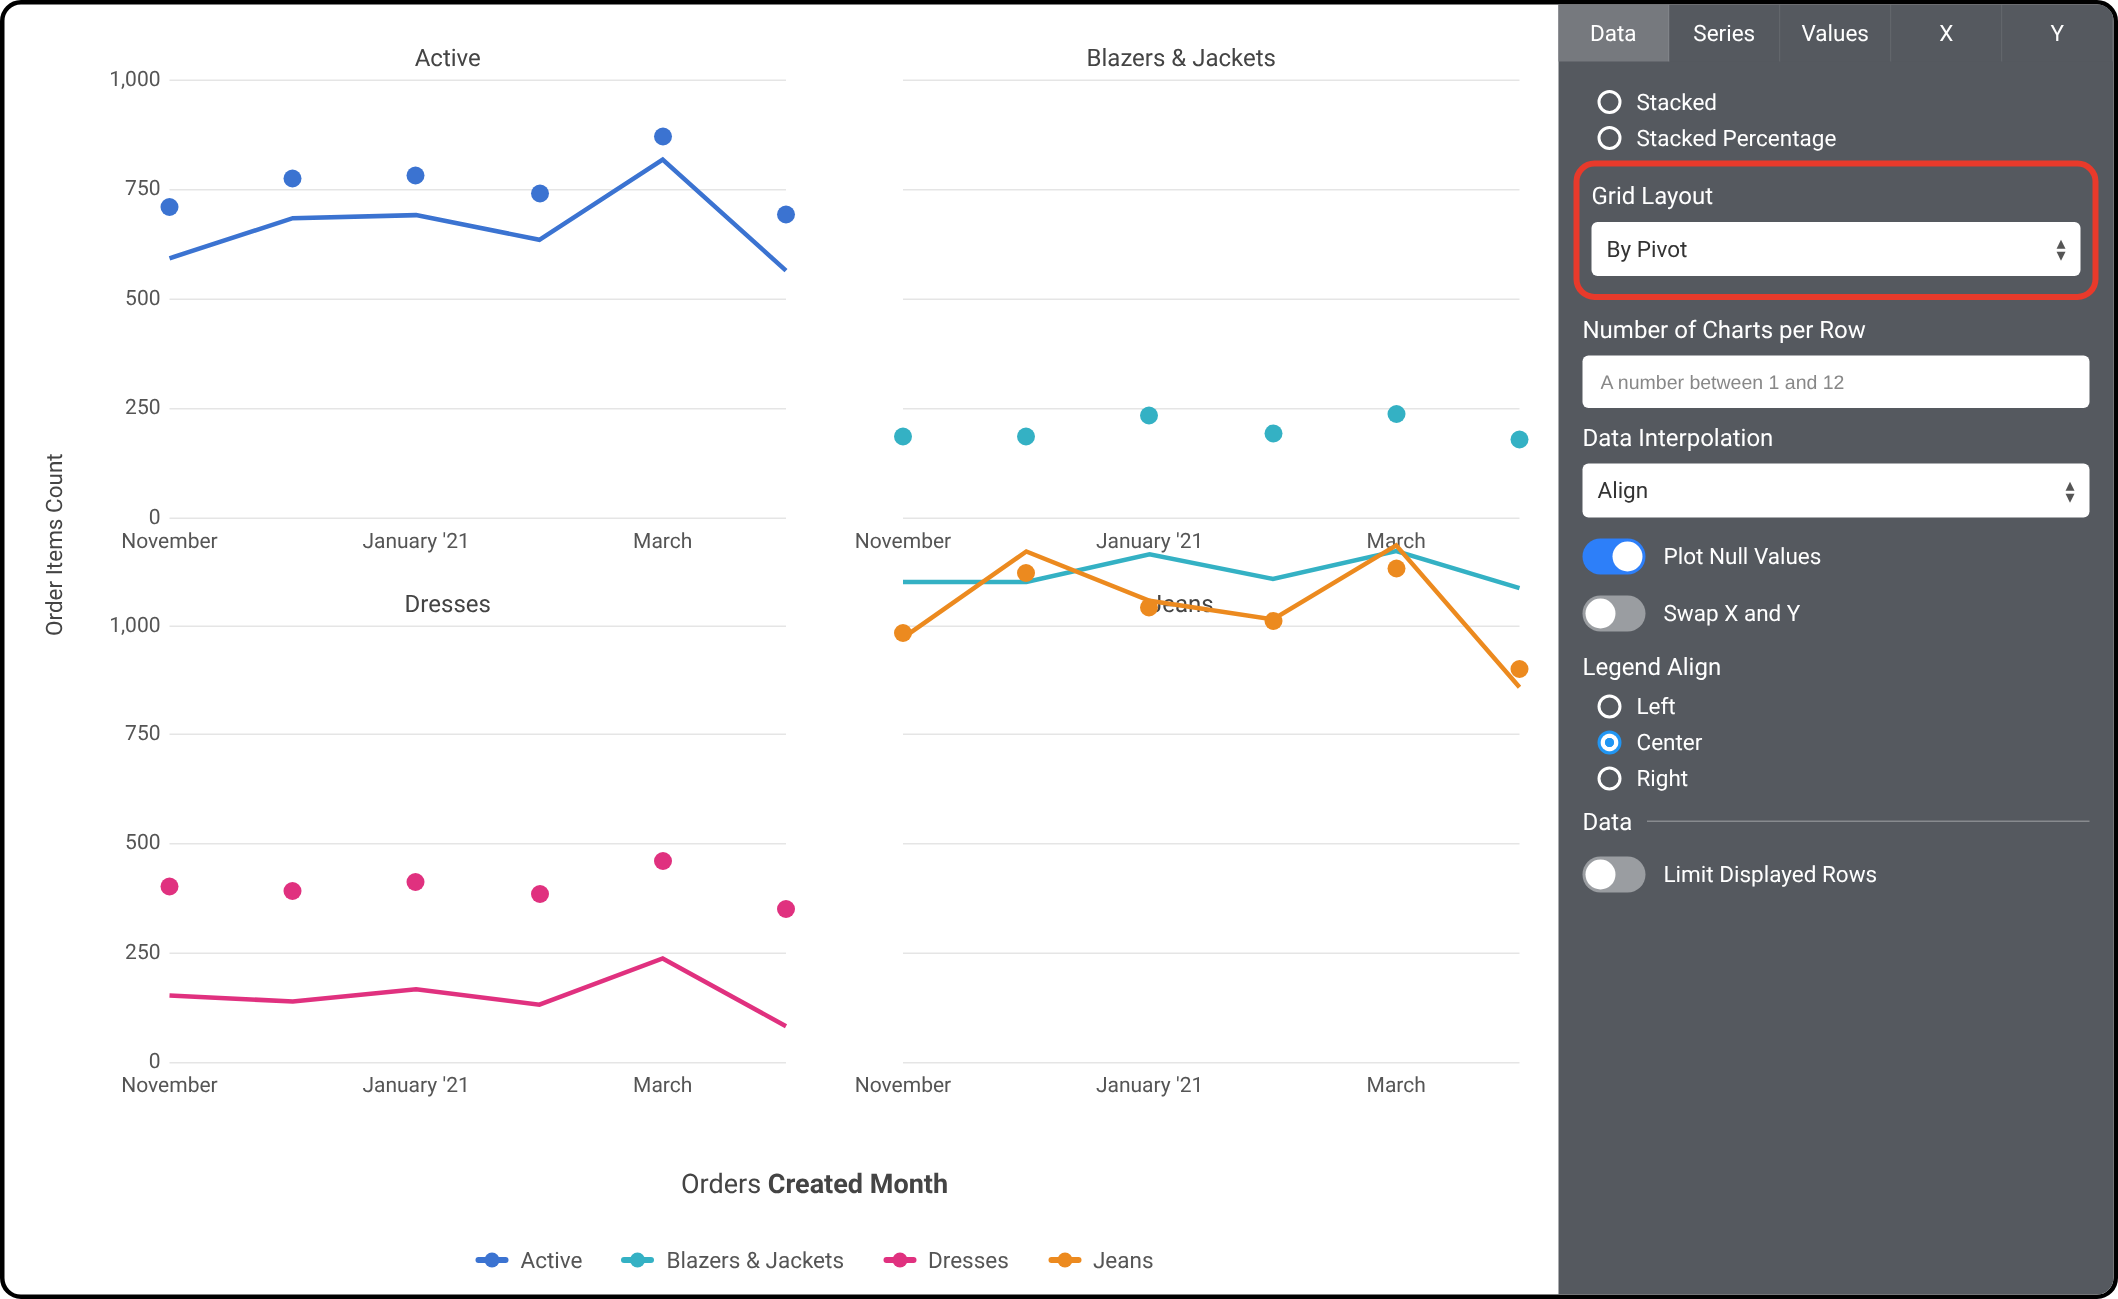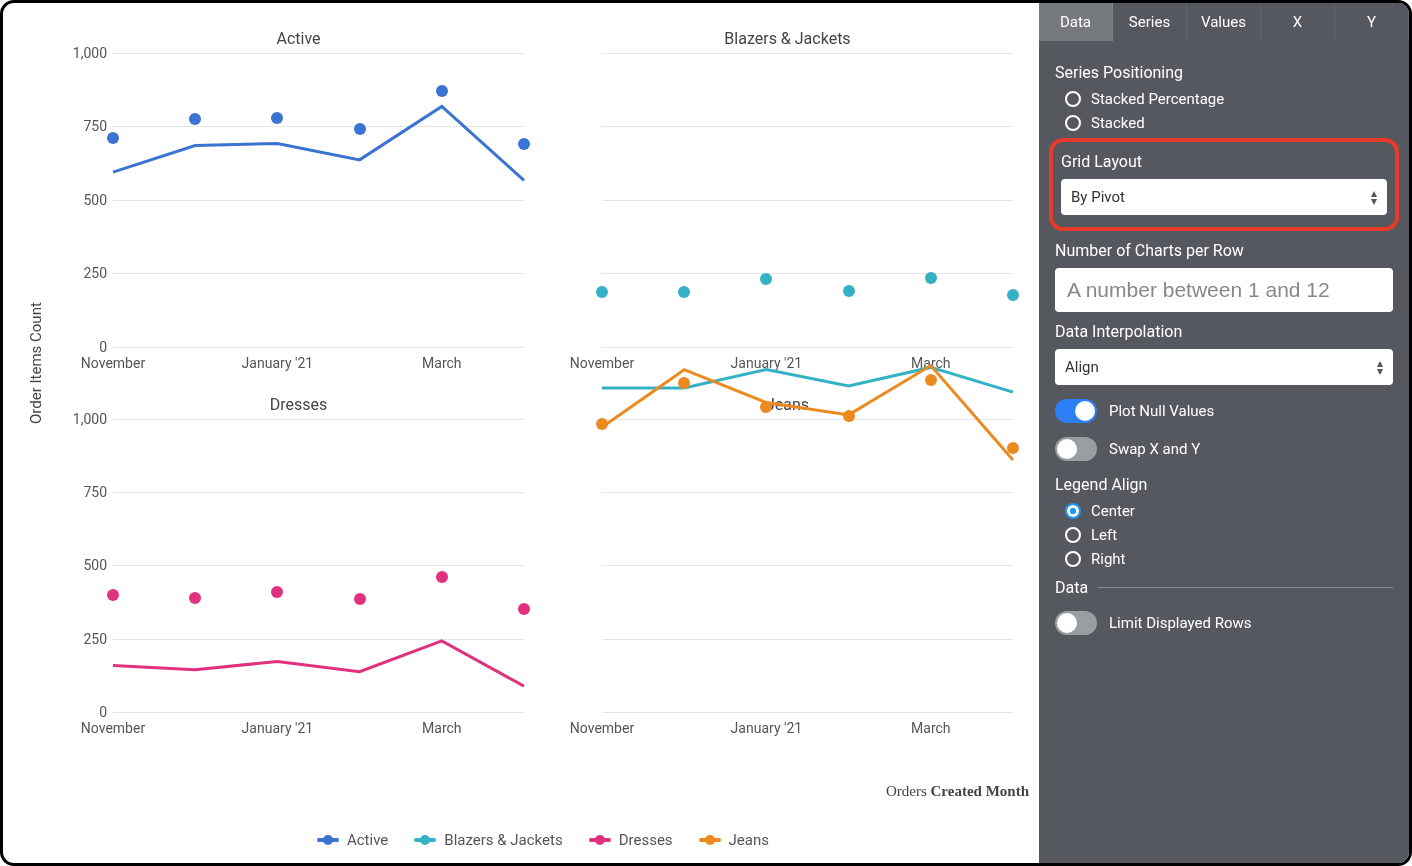--- a/index.html
+++ b/index.html
@@ -14,34 +14,34 @@
   .panel { padding:12px 16px; overflow-y:auto; flex:1; }
   .section-title { font-size:16px; margin:10px 0 8px 0; color:#fff; }
   .section-title.hr { display:flex; align-items:center; gap:10px; }
   .section-title.hr::after { content:""; flex:1; height:1px; background:rgba(255,255,255,0.3); }
   .radio-row { display:flex; align-items:center; gap:10px; margin:6px 0 6px 10px; cursor:pointer; }
   .radio { width:16px; height:16px; border-radius:50%; border:2px solid #fff; position:relative; flex:0 0 auto; }
   .radio.checked { border-color:#2196f3; background:#fff; box-shadow: inset 0 0 0 3px #fff, inset 0 0 0 10px #2196f3; }
   .radio.checked::after{ content:""; position:absolute; inset:3px; border-radius:50%; background:#2196f3;}
   .select, .textinput { width:100%; background:#fff; color:#333; border:none; border-radius:4px; padding:9px 10px; font-size:15px; position:relative; display:flex; align-items:center; justify-content:space-between; }
   .select .caret-stack { font-size:12px; line-height:8px; color:#555; display:flex; flex-direction:column; }
-  .textinput input { border:none; outline:none; width:100%; font-size:21px; background:transparent; }
+  .textinput input { border:none; outline:none; width:100%; font-size:13px; background:transparent; }
   .textinput input::placeholder { color:#888; }
   .highlight-box { border:4px solid #e83a2b; border-radius:14px; padding:10px 8px 12px 8px; margin:4px -6px 10px -6px; }
   .toggle-row { display:flex; align-items:center; gap:12px; margin:14px 0; }
   .toggle { width:42px; height:24px; border-radius:12px; background:#9a9da1; position:relative; cursor:pointer; flex:0 0 auto; }
   .toggle .knob { position:absolute; top:2px; left:2px; width:20px; height:20px; background:#fff; border-radius:50%; transition:left .1s; }
   .toggle.on { background:#2d7ff9; }
   .toggle.on .knob { left:20px; }
 
   
   .yaxis-title { position:absolute; left:6px; top:50%; transform:translateY(-50%) rotate(-90deg); transform-origin:left top; font-size:15px; color:#444; white-space:nowrap; left:24px; }
   .grid-wrap { flex:1; display:flex; flex-direction:column; margin-left:44px;gap:23px; }
   .grid { flex:1; display:grid; grid-template-columns:1fr 1fr; grid-template-rows:1fr 1fr; gap:4px 6px; }
-  .xaxis-title { text-align:right; font-size:15px; color:#444; margin:10px 0 6px 0;font-family:Liberation Serif, serif;}
+  .xaxis-title { text-align:center; font-size:18px; color:#444; margin:10px 0 6px 0;}
   .xaxis-title strong{ font-weight:700; }
   .legend { display:flex; justify-content:center; gap:26px; padding:2px 0 4px 0; font-size:15px; color:#555; flex-wrap:wrap;}
   .legend-item { display:flex; align-items:center; gap:8px; }
   .legend-swatch { width:22px; height:4px; border-radius:2px; position:relative;}
   .legend-swatch::after{ content:""; position:absolute; left:50%; top:50%; width:10px; height:10px; border-radius:50%; transform:translate(-50%,-50%); background:inherit;}
 
   .mini { position:relative; }
   .mini-title { text-align:center; font-size:16px; color:#444; padding:6px 0 4px 0;}
   .plot { position:absolute; left:56px; right:16px; top:30px; bottom:38px; }
   .ytick { position:absolute; left:-56px; width:50px; text-align:right; font-size:14px; color:#555; transform:translateY(-50%); }
@@ -183,29 +183,28 @@
   <div class="sidebar">
     <div class="tabs" id="tabs">
         <div class="tab active">Data</div>
         <div class="tab">Series</div>
         <div class="tab">Values</div>
         <div class="tab">X</div>
         <div class="tab">Y</div>
       </div>
     <div class="panel">
 
-      <div class="section-title">Series Positioning</div>
       <div id="sp-options">
           <div class="radio-row">
             <div class="radio"></div>
+            <span>Stacked</span>
+          </div>
+          <div class="radio-row">
+            <div class="radio"></div>
             <span>Stacked Percentage</span>
-          </div>
-          <div class="radio-row">
-            <div class="radio"></div>
-            <span>Stacked</span>
           </div>
         </div>
 
       <div class="highlight-box">
         <div class="section-title" style="margin-top:0">Grid Layout</div>
         <div class="select">
           <span>By Pivot</span>
           <span class="caret-stack">
               <span>▴</span>
               <span>▾</span>
@@ -237,26 +236,26 @@
         <div class="toggle">
             <div class="knob"></div>
           </div>
         <span>Swap X and Y</span>
       </div>
 
 
       <div class="section-title">Legend Align</div>
       <div id="la-options">
           <div class="radio-row">
+            <div class="radio"></div>
+            <span>Left</span>
+          </div>
+          <div class="radio-row">
             <div class="radio checked"></div>
             <span>Center</span>
-          </div>
-          <div class="radio-row">
-            <div class="radio"></div>
-            <span>Left</span>
           </div>
           <div class="radio-row">
             <div class="radio"></div>
             <span>Right</span>
           </div>
         </div>
 
       <div class="section-title hr">Data</div>
       <div class="toggle-row">
         <div class="toggle">

